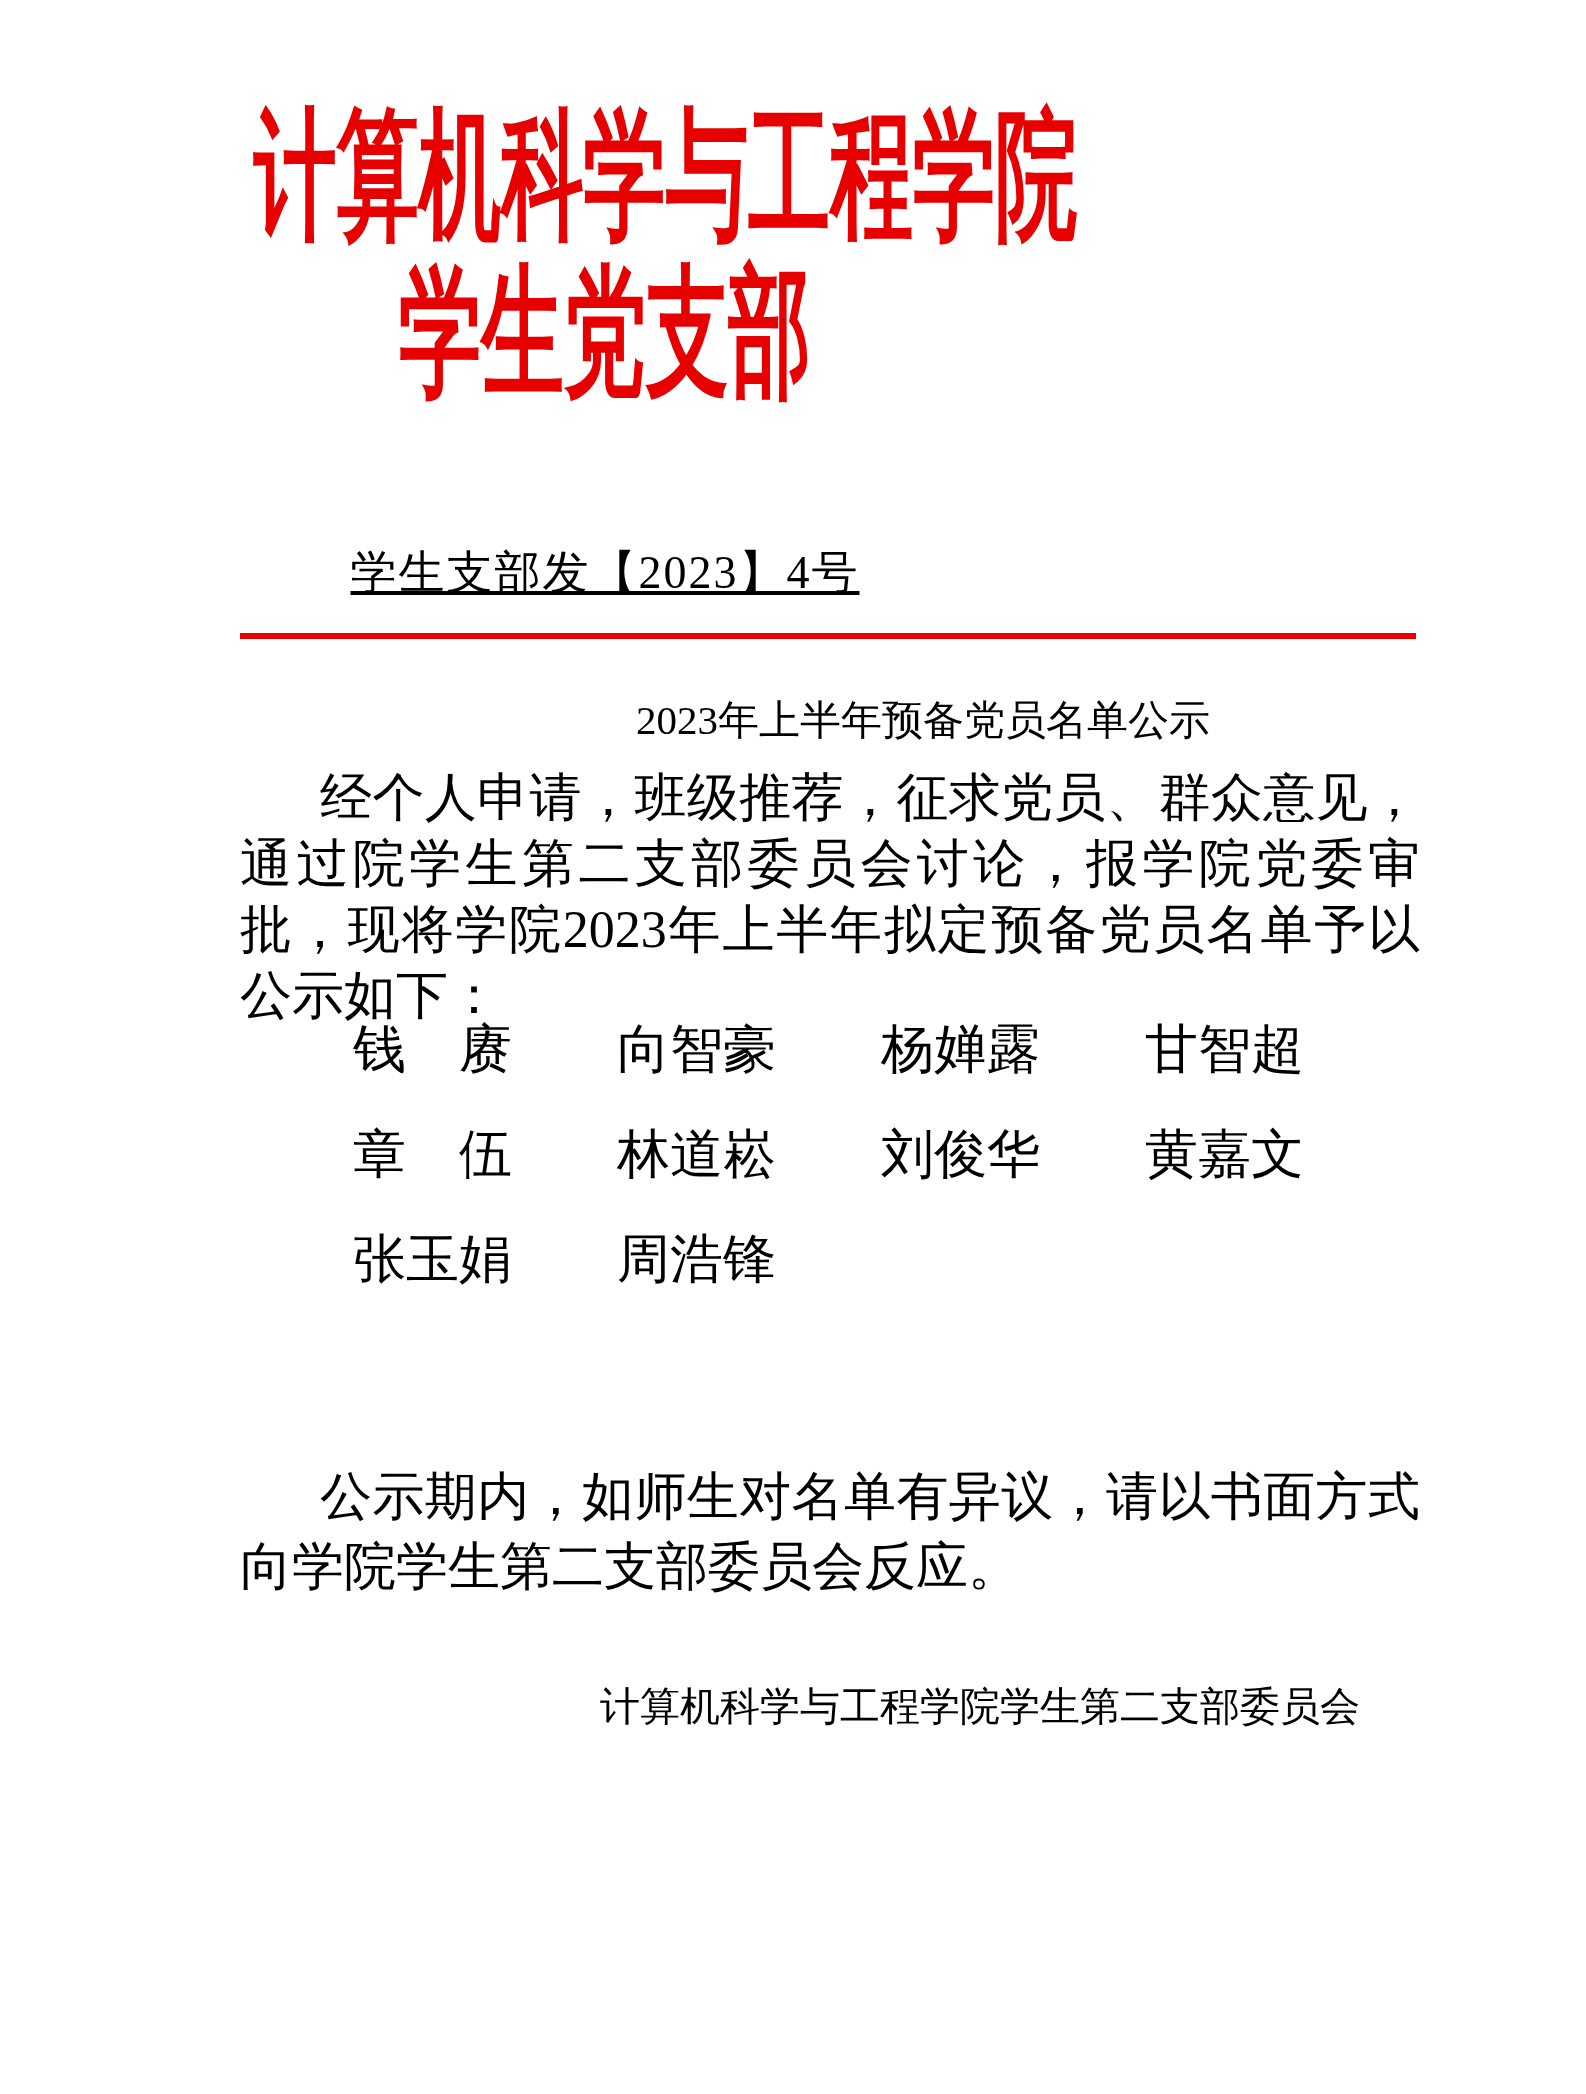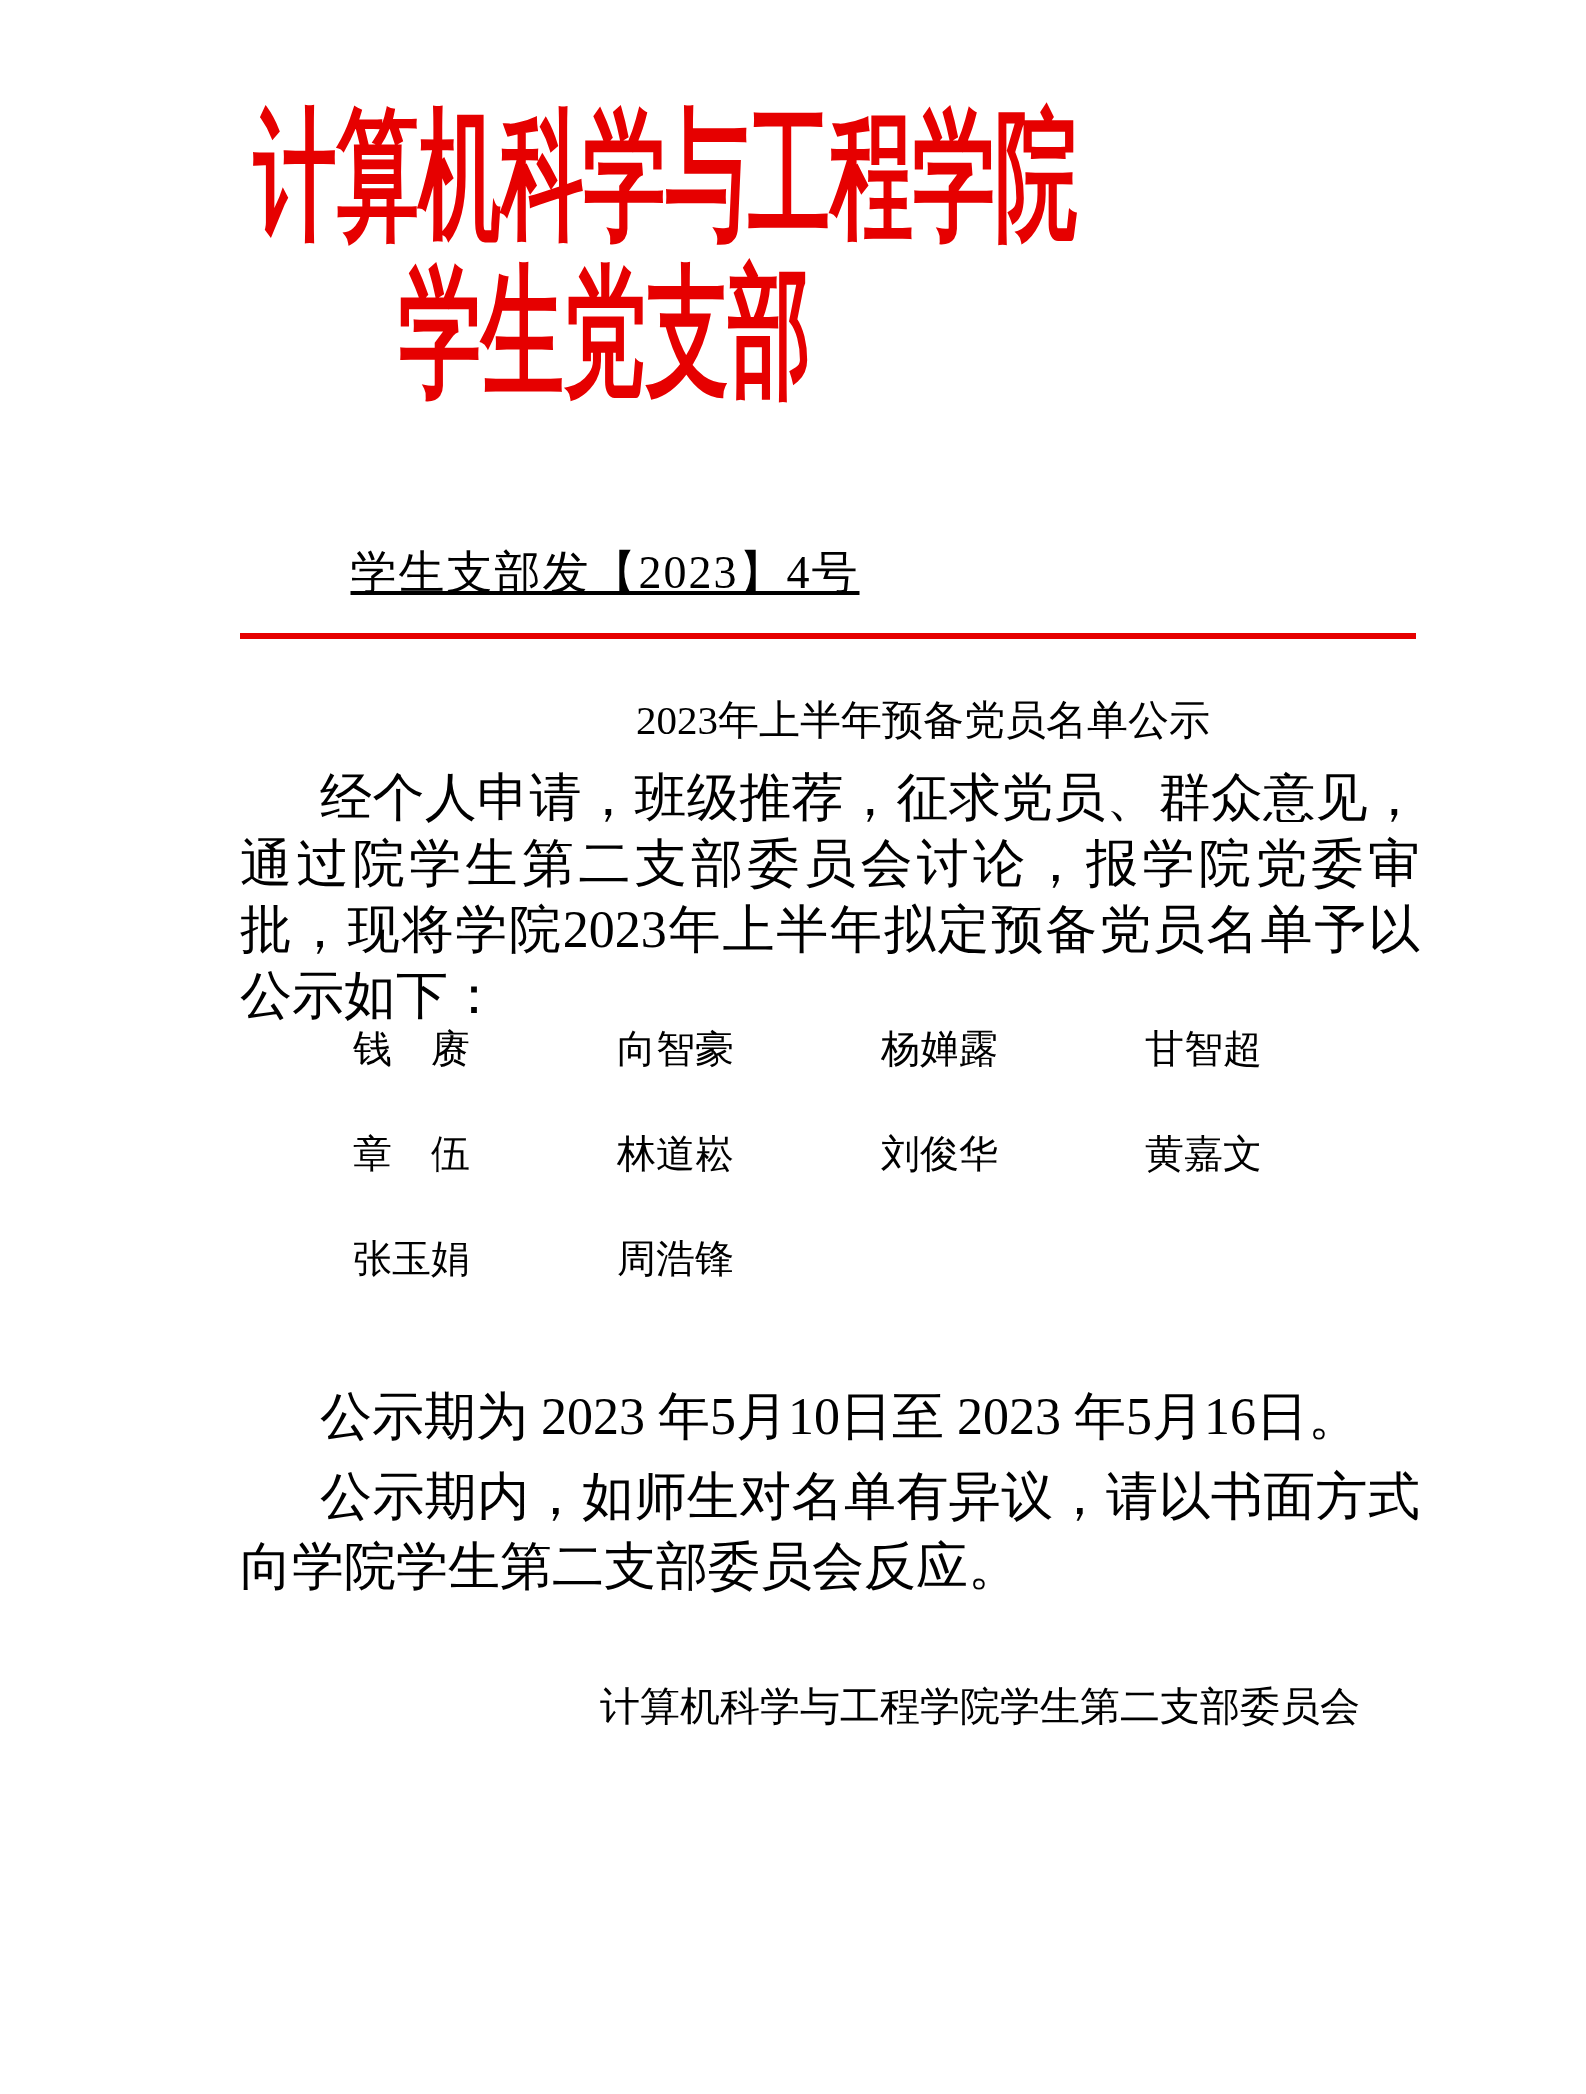--- a/index.html
+++ b/index.html
@@ -84,21 +84,21 @@
     top: 1028px;
   }
   .names-row {
     white-space: nowrap;
     height: 42px;
     margin-bottom: 63px;
   }
   .name {
     display: inline-block;
     width: 260px;
-    font-size: 39px;
+    font-size: 53px;
     line-height: 42px;
   }
 
   .sig {
     position: absolute;
     right: 226px;
     font-size: 40px;
     line-height: 48px;
     white-space: nowrap;
   }
@@ -134,20 +134,19 @@
       <span class="name">林道崧</span>
       <span class="name">刘俊华</span>
       <span class="name">黄嘉文</span>
     </div>
     <div class="names-row">
       <span class="name">张玉娟</span>
       <span class="name">周浩锋</span>
     </div>
   </div>
 
-  <p id="period" class="para">公示期为 2023 年5月10日至 2023 年5月16日。</p>
 
   <p id="objection" class="para">公示期内，如师生对名单有异议，请以书面方式向学院学生第二支部委员会反应。</p>
 
   <div id="signature" class="sig">计算机科学与工程学院学生第二支部委员会</div>
 
 
 </div>
 
 </body></html>

